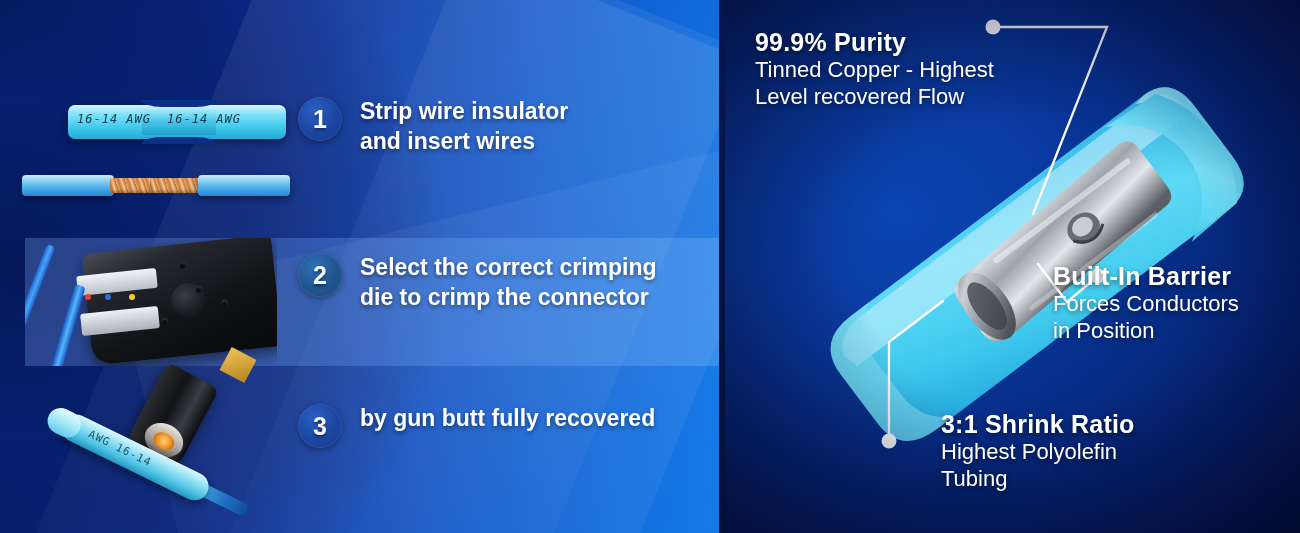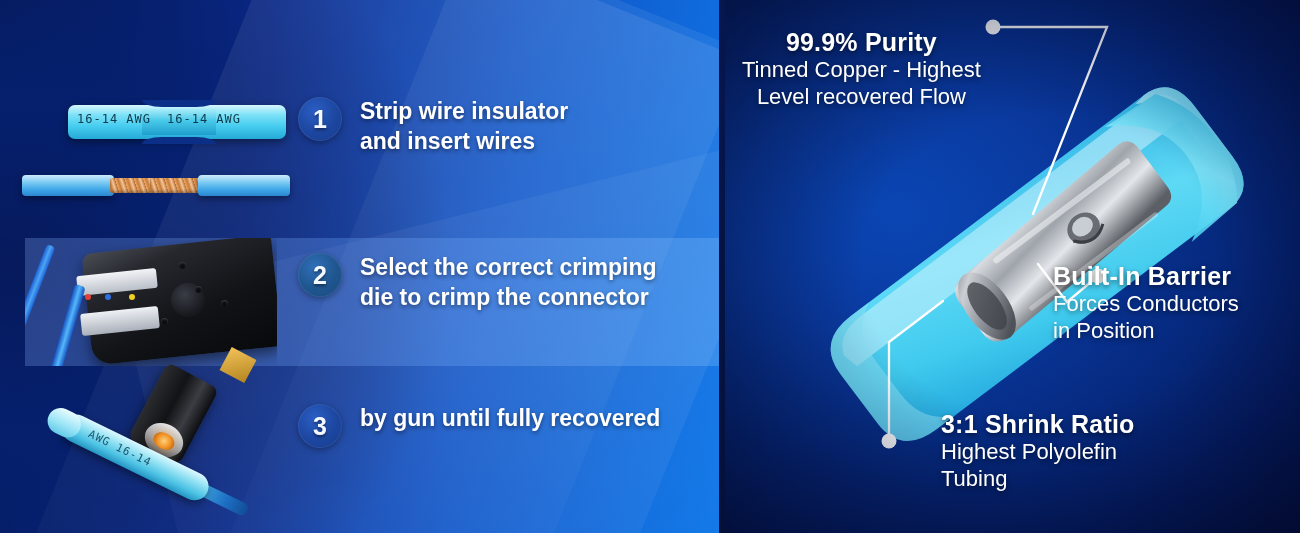--- a/index.html
+++ b/index.html
@@ -89,21 +89,21 @@
     white-space:nowrap;
     font-weight:bold;
   }
 
   #step1{left:298px;top:97px;}
   #step2{left:298px;top:253px;}
   #step3{left:298px;top:404px;}
 
   
   .conn1{
-    position:absolute;left:68px;top:100px;width:180px;height:44px;
+    position:absolute;left:68px;top:100px;width:180px;height:44px;font-style:italic;
   }
   .conn1 .body{
     position:absolute;left:0;top:5px;width:218px;height:34px;
     border-radius:7px;
     background:linear-gradient(180deg,#d6f6ff 0%, #7fe2f6 28%, #46cdf0 62%, #25a9d6 100%);
     box-shadow:0 3px 9px rgba(0,0,0,.45);
   }
   .conn1 .waist{
     position:absolute;left:74px;top:9px;width:74px;height:26px;
     background:linear-gradient(180deg,#a9ecf8 0%, #48c9ea 45%, #1f9fcd 100%);
@@ -242,21 +242,21 @@
 
   .callout{position:absolute;color:#fff;}
   .callout .title{
     font-weight:bold;font-size:25px;letter-spacing:.2px;
     text-shadow:0 2px 5px rgba(0,0,0,.55);white-space:nowrap;
   }
   .callout .sub{
     font-size:22px;line-height:1.22;
     text-shadow:0 2px 5px rgba(0,0,0,.5);white-space:nowrap;
   }
-  #callout-purity{left:17px;top:28px;text-align:center;}
+  #callout-purity{left:30px;top:28px;}
   #callout-barrier{left:328px;top:262px;}
   #callout-shrink{left:216px;top:410px;}
 </style>
 </head>
 <body>
 
 <div class="stage">
 
   <div class="left-panel">
     <div class="diag1"></div>
@@ -321,21 +321,21 @@
       <div class="step-num teal">2</div>
       <div class="step-text">
         <div>Select the correct crimping</div>
         <div>die to crimp the connector</div>
       </div>
     </div>
 
     <div class="step" id="step3">
       <div class="step-num">3</div>
       <div class="step-text">
-        <div>by gun until fully recovered</div>
+        <div>by gun butt fully recovered</div>
       </div>
     </div>
   </div>
 
   <div class="vdivider"></div>
 
   <div class="right-panel">
 
     <svg class="conn-art" viewBox="0 0 600 553">
       <defs>

